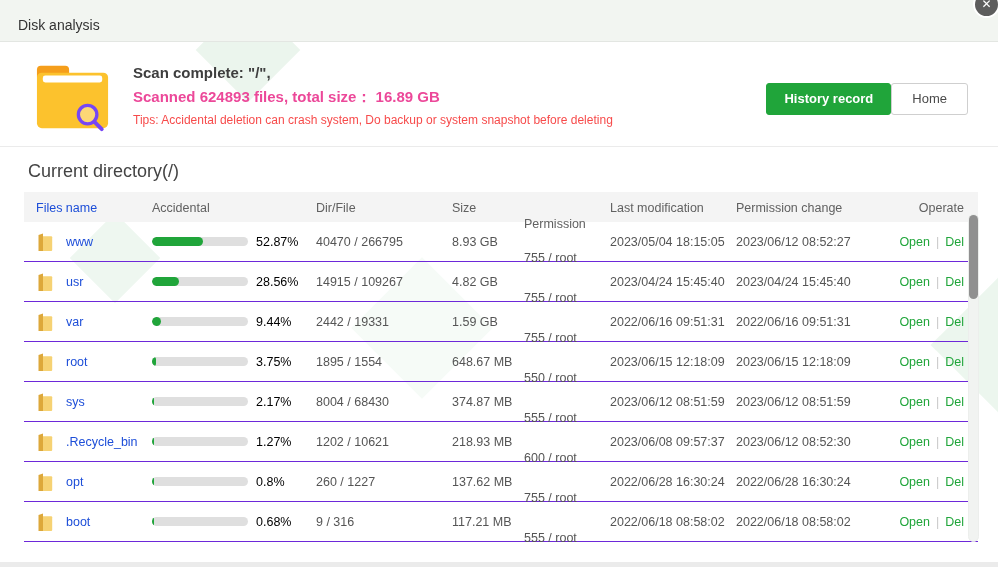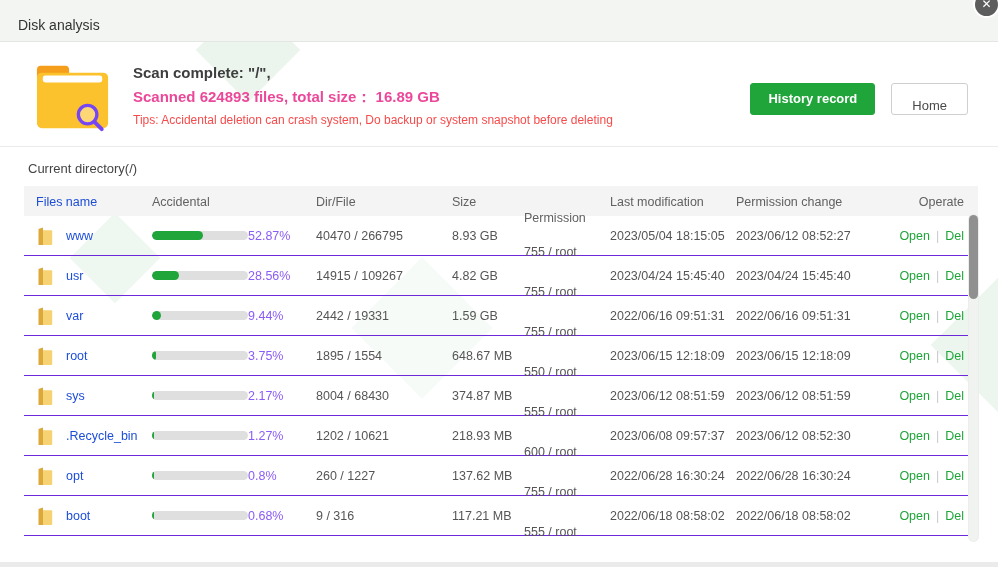--- a/index.html
+++ b/index.html
@@ -21,49 +21,49 @@
     background:#5d5d5d; border:2px solid #fff; color:#fff; font-size:12px; line-height:23px;
     text-align:center; cursor:pointer; z-index:5; }
 
   
   .header-sec { position:relative; z-index:1; height:105px; border-bottom:1px solid #ebebeb; }
   .big-folder { position:absolute; left:30px; top:18px; width:86px; height:76px; }
   .scan-block { position:absolute; left:133px; top:22px; }
   .scan-line1 { font-size:15px; font-weight:700; color:#3e3e3e; margin-bottom:7px; }
   .scan-line2 { font-size:15px; font-weight:700; color:#ec4899; margin-bottom:6px; }
   .tips { font-size:12px; color:var(--tip-red, #f74b4b); }
-  .hdr-buttons { position:absolute; right:30px; top:41px; display:flex; gap:16px; }
+  .hdr-buttons { position:absolute; right:30px; top:41px; display:flex; gap:0; }
   .btn-green { background:var(--accent-green, #20a53a); color:#fff; border:1px solid var(--accent-green, #20a53a);
     font-size:13px; font-weight:700; border-radius:3px; padding:0 17px; height:32px; line-height:30px; cursor:pointer;
     font-family:"Liberation Sans", sans-serif; }
   .btn-plain { background:#fff; color:#4a4a4a; border:1px solid #cfcfcf; font-size:13px; border-radius:3px;
-    padding:7px 20px; height:32px; line-height:30px; cursor:pointer; font-family:"Liberation Sans", sans-serif; }
-
-  
-  .curdir { position:relative; z-index:1; margin:14px 0 10px 28px; font-size:13px; color:#444; }
+    padding:0 20px; height:32px; line-height:30px; cursor:pointer; font-family:"Liberation Sans", sans-serif; }
+
+  
+  .curdir { position:relative; z-index:1; margin:14px 0 10px 28px; font-size:18px; color:#444; }
 
   
   .tbl { position:relative; z-index:1; margin:0 20px 0 24px; width:954px; font-size:12.5px; }
   .tr, .thead { display:grid; grid-template-columns:128px 152px 136px 76px 80px 134px 130px 118px; align-items:center; }
   .thead { height:30px; background:#f4f4f4; color:#616161; }
   .tr { height:40px; border-bottom:1px solid #6d28d9; background:transparent; color:#555; }
   .td, .th { overflow:hidden; white-space:nowrap; }
   .c-name   { padding-left:12px; display:flex; align-items:center; color:#1d4ed8; }
   .th.c-name{ display:block; }
   .c-prop   { display:flex; align-items:center; }
   .c-dir    { padding-left:12px; }
   .c-size   { padding-left:12px; }
   .c-perm   { padding-left:8px;margin-top:32px; }
   .c-mod    { padding-left:14px; }
   .c-pch    { padding-left:6px; }
   .c-op     { text-align:right; padding-right:14px; }
   .ficon { width:18px; height:20px; margin-right:12px; flex:0 0 18px; }
   .bar { position:relative; width:96px; height:9px; border-radius:5px; background:#dfdfdf; overflow:hidden; flex:0 0 96px; }
   .fill { position:absolute; left:0; top:0; height:9px; min-width:2px; border-radius:5px; background:var(--accent-green, #22a53c); }
-  .pct { margin-left:0; color:#8b5cf6; }
+  .pct { margin-left:8px; color:#000000; }
   .lnk { color:var(--accent-green, #20a53a); text-decoration:none; cursor:pointer;margin-top:24px; }
   .sep { color:#c9c9c9; margin:0 6px; }
 
   
   .scrollbar { position:absolute; z-index:3; right:19px; top:214px; width:11px; height:328px;
     background:#f1f3f1; border:1px solid #eceeec; border-radius:6px; }
   .scroll-thumb { position:absolute; left:0; top:0; width:9px; height:84px; background:#909090; border-radius:5px; cursor:pointer; }
 
   .bottom-strip { position:absolute; z-index:2; left:0; bottom:0; width:998px; height:5px; background:#ebebeb; }
 </style>

